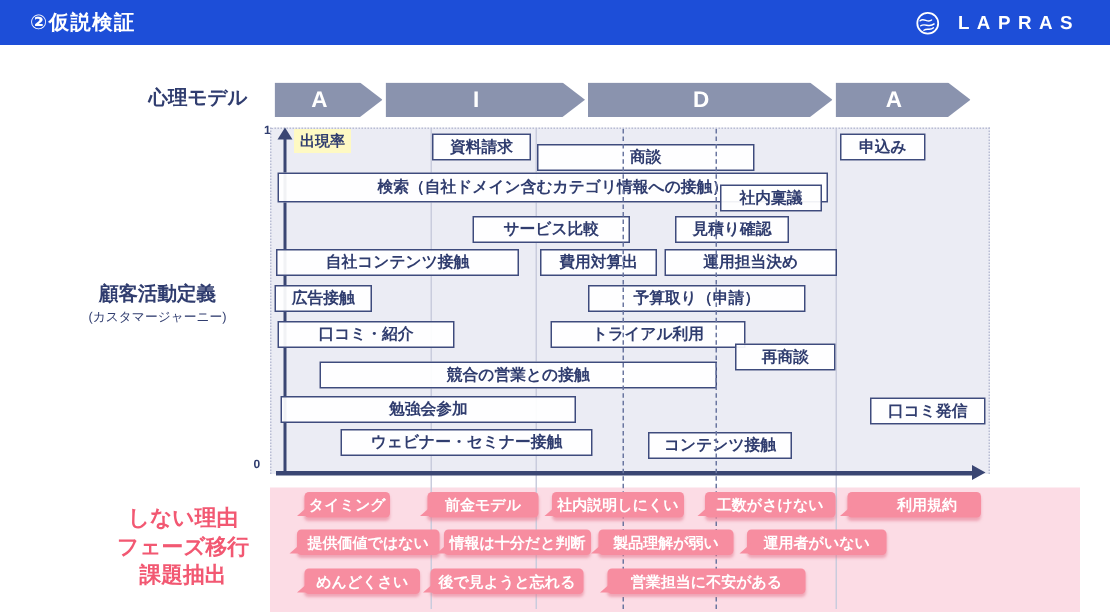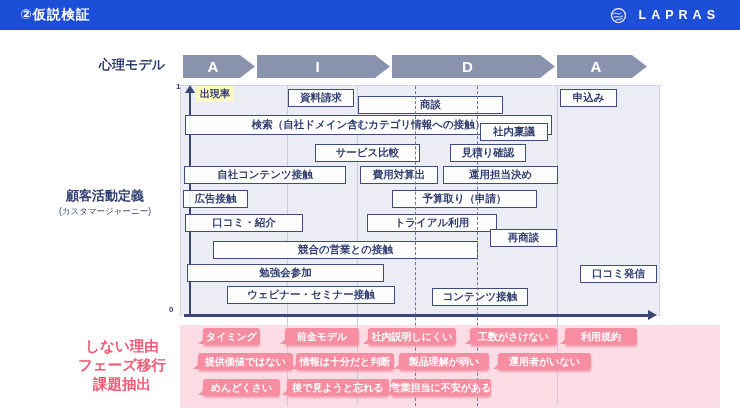--- a/index.html
+++ b/index.html
@@ -133,28 +133,28 @@
     <div class="abox" style="left: 490px; top: 229px; width: 67px;">再商談</div>
     <div class="abox" style="left: 213px; top: 241px; width: 265px;">競合の営業との接触</div>
     <div class="abox" style="left: 187px; top: 264px; width: 197px;">勉強会参加</div>
     <div class="abox" style="left: 580px; top: 265px; width: 77px;">口コミ発信</div>
     <div class="abox" style="left: 227px; top: 286px; width: 168px;">ウェビナー・セミナー接触</div>
     <div class="abox" style="left: 432px; top: 288px; width: 96px;">コンテンツ接触</div>
     <div class="bubble" style="left: 203px; top: 328px; width: 57px;">タイミング</div>
     <div class="bubble" style="left: 285px; top: 328px; width: 74px;">前金モデル</div>
     <div class="bubble" style="left: 368px; top: 328px; width: 88px;">社内説明しにくい</div>
     <div class="bubble" style="left: 470px; top: 328px; width: 87px;">工数がさけない</div>
-    <div class="bubble" style="left: 565px; top: 328px; width: 72px;">利用規約</div>
+    <div class="bubble" style="left: 565px; top: 328px; width: 72px; padding-left: 17px;">利用規約</div>
     <div class="bubble" style="left: 198px; top: 353px; width: 95px;">提供価値ではない</div>
     <div class="bubble" style="left: 296px; top: 353px; width: 98px;">情報は十分だと判断</div>
     <div class="bubble" style="left: 399px; top: 353px; width: 90px;">製品理解が弱い</div>
     <div class="bubble" style="left: 498px; top: 353px; width: 93px;">運用者がいない</div>
     <div class="bubble" style="left: 203px; top: 379px; width: 77px;">めんどくさい</div>
     <div class="bubble" style="left: 287px; top: 379px; width: 102px;">後で見ようと忘れる</div>
-    <div class="bubble" style="left: 391px; top: 379px; width: 100px;">営業担当に不安がある</div>
+    <div class="bubble" style="left: 405px; top: 379px; width: 132px;">営業担当に不安がある</div>
   </div>
 
 <div class="y-arrowhead"></div>
 <div class="y-axis"></div>
 <div class="x-axis"></div>
 <div class="x-arrowhead"></div>
 <div class="y-max">1</div>
 <div class="y-min">0</div>
 <div class="y-axis-label">出現率</div>
 

